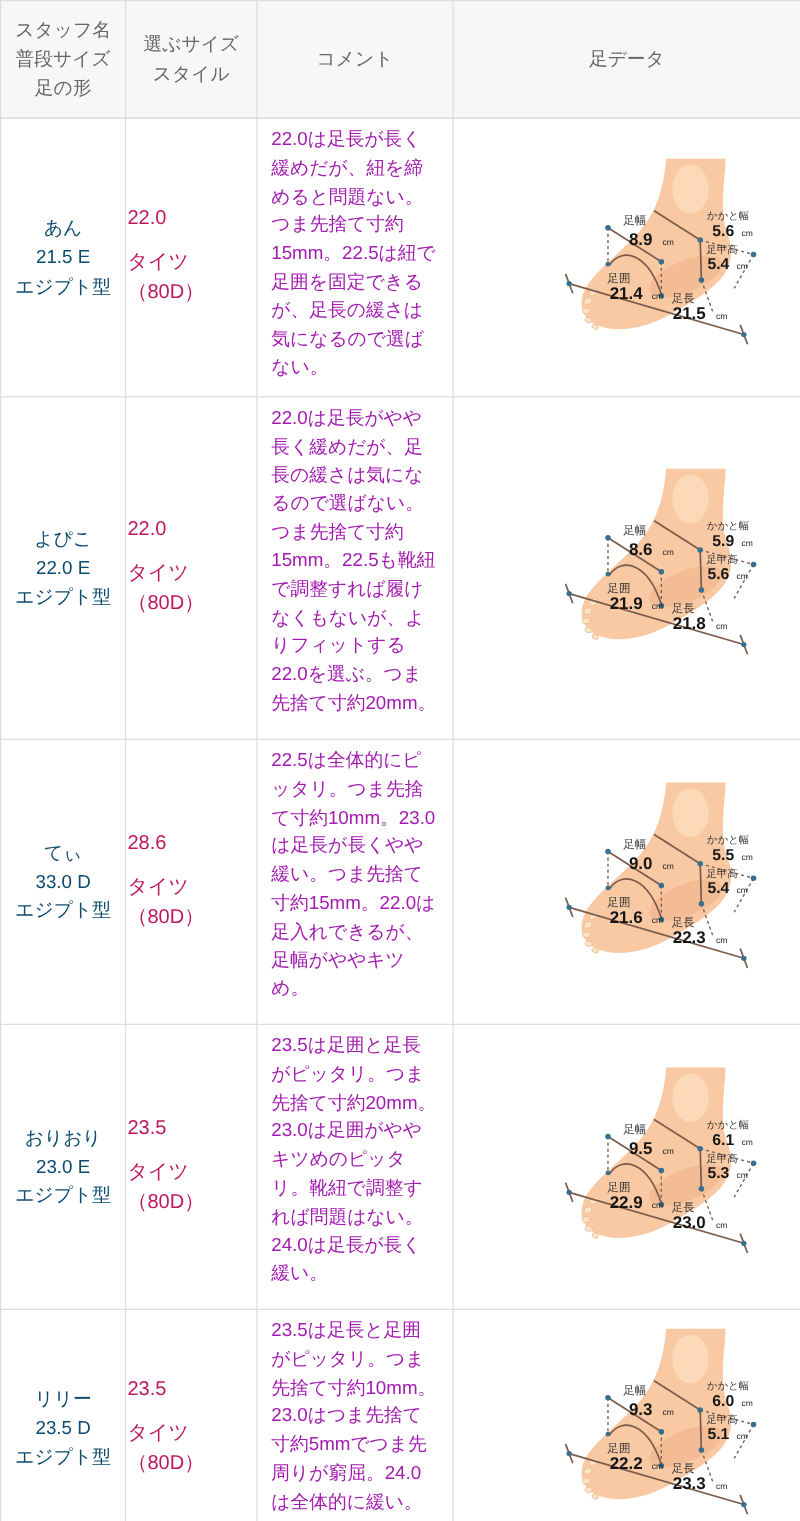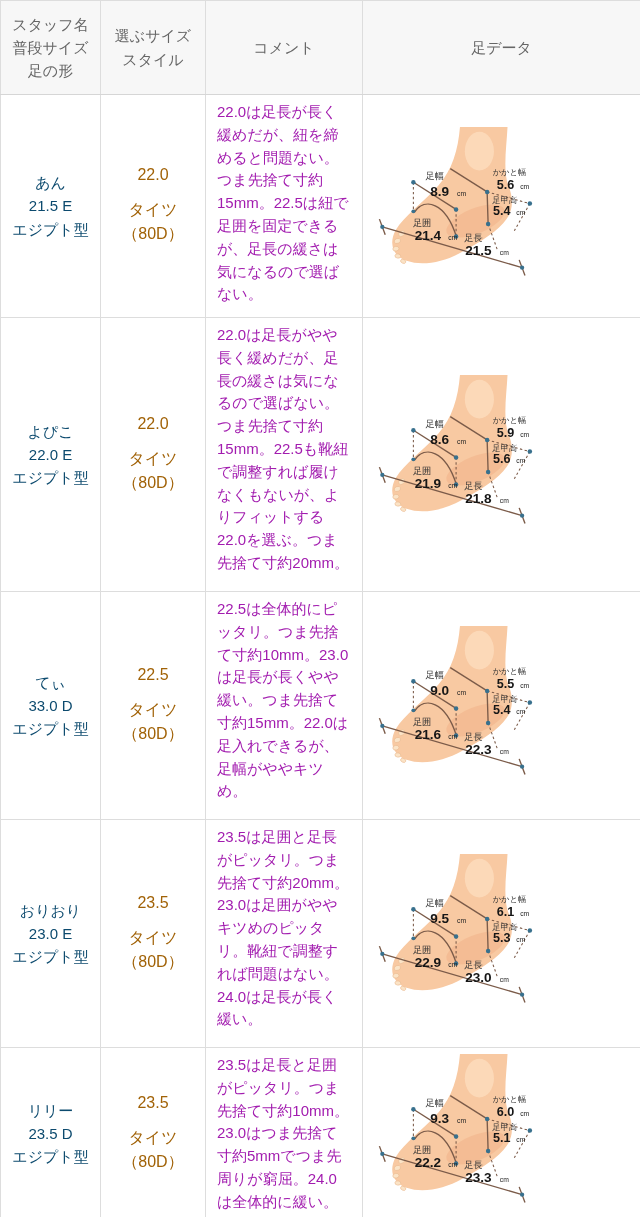--- a/index.html
+++ b/index.html
@@ -38,31 +38,31 @@
   tbody tr.r4 { height:167px; }
   tbody td { border-top:1px dotted #ccc; border-bottom:1px dotted #ccc; }
 
   td.cell-staff {
     text-align:center;
     font-size:15px;
     line-height:1.55;
     white-space:pre-line;
     color:#0c4a6e;
   }
-  td.cell-size { text-align:center; font-size:16px; color:#a16207; }
+  td.cell-size { text-align:left; font-size:16px; color:#be185d; }
   td.cell-size .style-block { margin-top:14px; white-space:pre-line; line-height:1.5; }
   td.cell-comment {
     vertical-align:top;
     font-size:15px;
     line-height:1.52;
     padding:6px 10px 6px 11px;
     color:#a21caf;
     text-align:left;
   }
-  td.cell-foot { text-align:left; padding:0; }
+  td.cell-foot { text-align:right; padding:12px; }
   .foot-svg { width:192px; height:165px; display:inline-block; vertical-align:middle; }
 
   
   .skin       { fill:#f8c9a2; }
   .skin-shade { fill:#efae83; opacity:.45; }
   .skin-hi    { fill:#fde0c2; opacity:.7; }
   .nail       { fill:#fbe3c6; stroke:#e9b98f; stroke-width:.6; }
   .ml   { stroke:#7b5b49; stroke-width:1.4; fill:none; }
   .dash { stroke-dasharray:2.5 2.5; stroke-width:1.1; }
   .dot  { fill:#38708d; }
@@ -241,21 +241,21 @@
         </g>
       </svg>
     </td>
   </tr>
 
   <tr class="staff-row r2">
     <td class="cell-staff">てぃ
 33.0 D
 エジプト型</td>
     <td class="cell-size">
-      <div>22.5</div>
+      <div>28.6</div>
       <div class="style-block">タイツ
 （80D）</div>
     </td>
     <td class="cell-comment">22.5は全体的にピッタリ。つま先捨て寸約10mm。23.0は足長が長くやや緩い。つま先捨て寸約15mm。22.0は足入れできるが、足幅がややキツめ。</td>
     <td class="cell-foot">
       <svg class="foot-svg" viewBox="0 0 190 170" xmlns="http://www.w3.org/2000/svg">
         <g>
           <path class="skin" d="M96,3 C94,27 88,47 74,63 C58,81 38,95 30,109 C22,123 27,136 41,141 C58,147 80,142 98,132 C118,121 136,110 144,98 C151,88 151,76 146,64 C140,48 144,23 145,3 Z"></path>
           <ellipse class="skin-shade" cx="112" cy="100" rx="32" ry="13" transform="rotate(-22 112 100)"></ellipse>
           <ellipse class="skin-hi" cx="116" cy="28" rx="15" ry="20"></ellipse>

